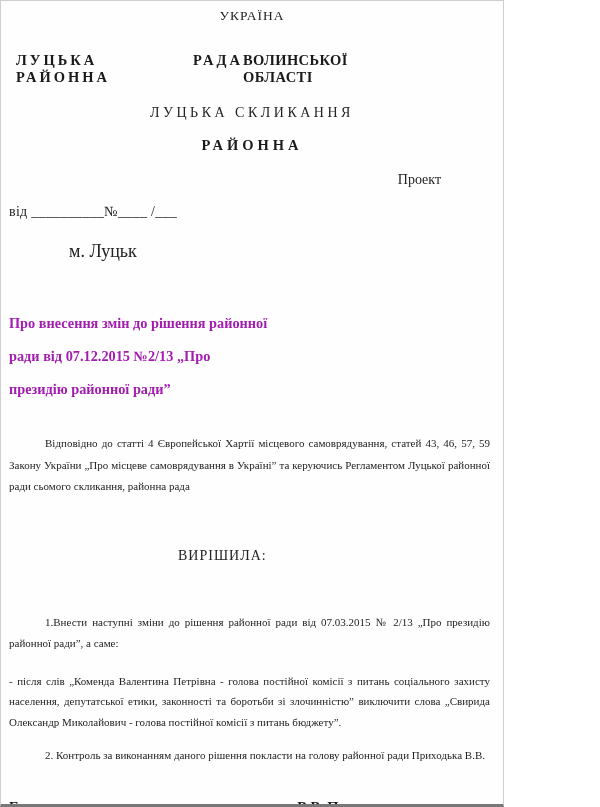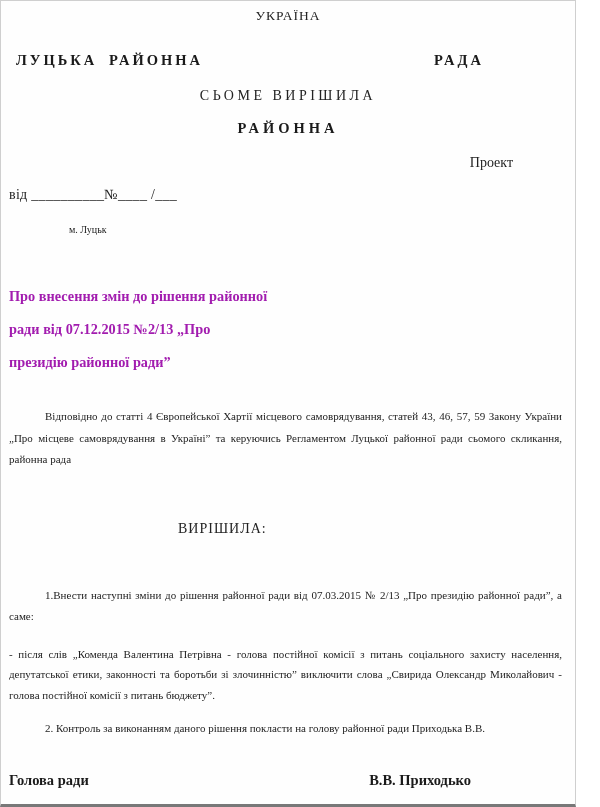--- a/index.html
+++ b/index.html
@@ -2,21 +2,21 @@
 <html><head>
 <meta charset="utf-8">
 <style>
   html, body {
     margin: 0;
     padding: 0;
     background: #ffffff;
   }
   .page {
     position: relative;
-    width: 576px;
+    width: 504px;
     height: 807px;
     box-sizing: border-box;
     background: #fefefe;
     border: 1px solid #cfcfcf;
     border-bottom: 3px solid #787878;
     font-family: "Liberation Serif", "DejaVu Serif", serif;
     color: #232323;
     overflow: hidden;
   }
   .country {
@@ -59,21 +59,21 @@
     text-align: right;
     font-size: 14px;
   }
   .dateline {
     margin: 16px 0 0 8px;
     font-size: 14px;
     letter-spacing: 0.3px;
   }
   .city {
     margin: 21px 0 0 68px;
-    font-size: 10px;
+    font-size: 18px;
   }
   .subject {
     margin: 45px 13px 0 8px;
     font-weight: bold;
     font-size: 14.3px;
     line-height: 33px;
     color: #a21caf;
   }
   .para {
     font-size: 11px;
@@ -115,23 +115,24 @@
 </head>
 <body>
 
 <div class="page">
 
   <div class="country">УКРАЇНА</div>
 
   <div class="council">
     <span class="seg-spread">ЛУЦЬКА РАЙОННА</span>
     <span class="seg-spread">РАДА</span>
+    <span class="seg-tight">ВОЛИНСЬКОЇ ОБЛАСТІ</span>
   </div>
 
-  <div class="convocation">СЬОМЕ ВИРІШИЛА</div>
+  <div class="convocation">ЛУЦЬКА СКЛИКАННЯ</div>
 
   <div class="decision">РАЙОННА</div>
 
   <div class="draft">Проект</div>
 
   <div class="dateline">від __________№____ /___</div>
 
   <div class="city">м. Луцьк</div>
 
   <div class="subject">

